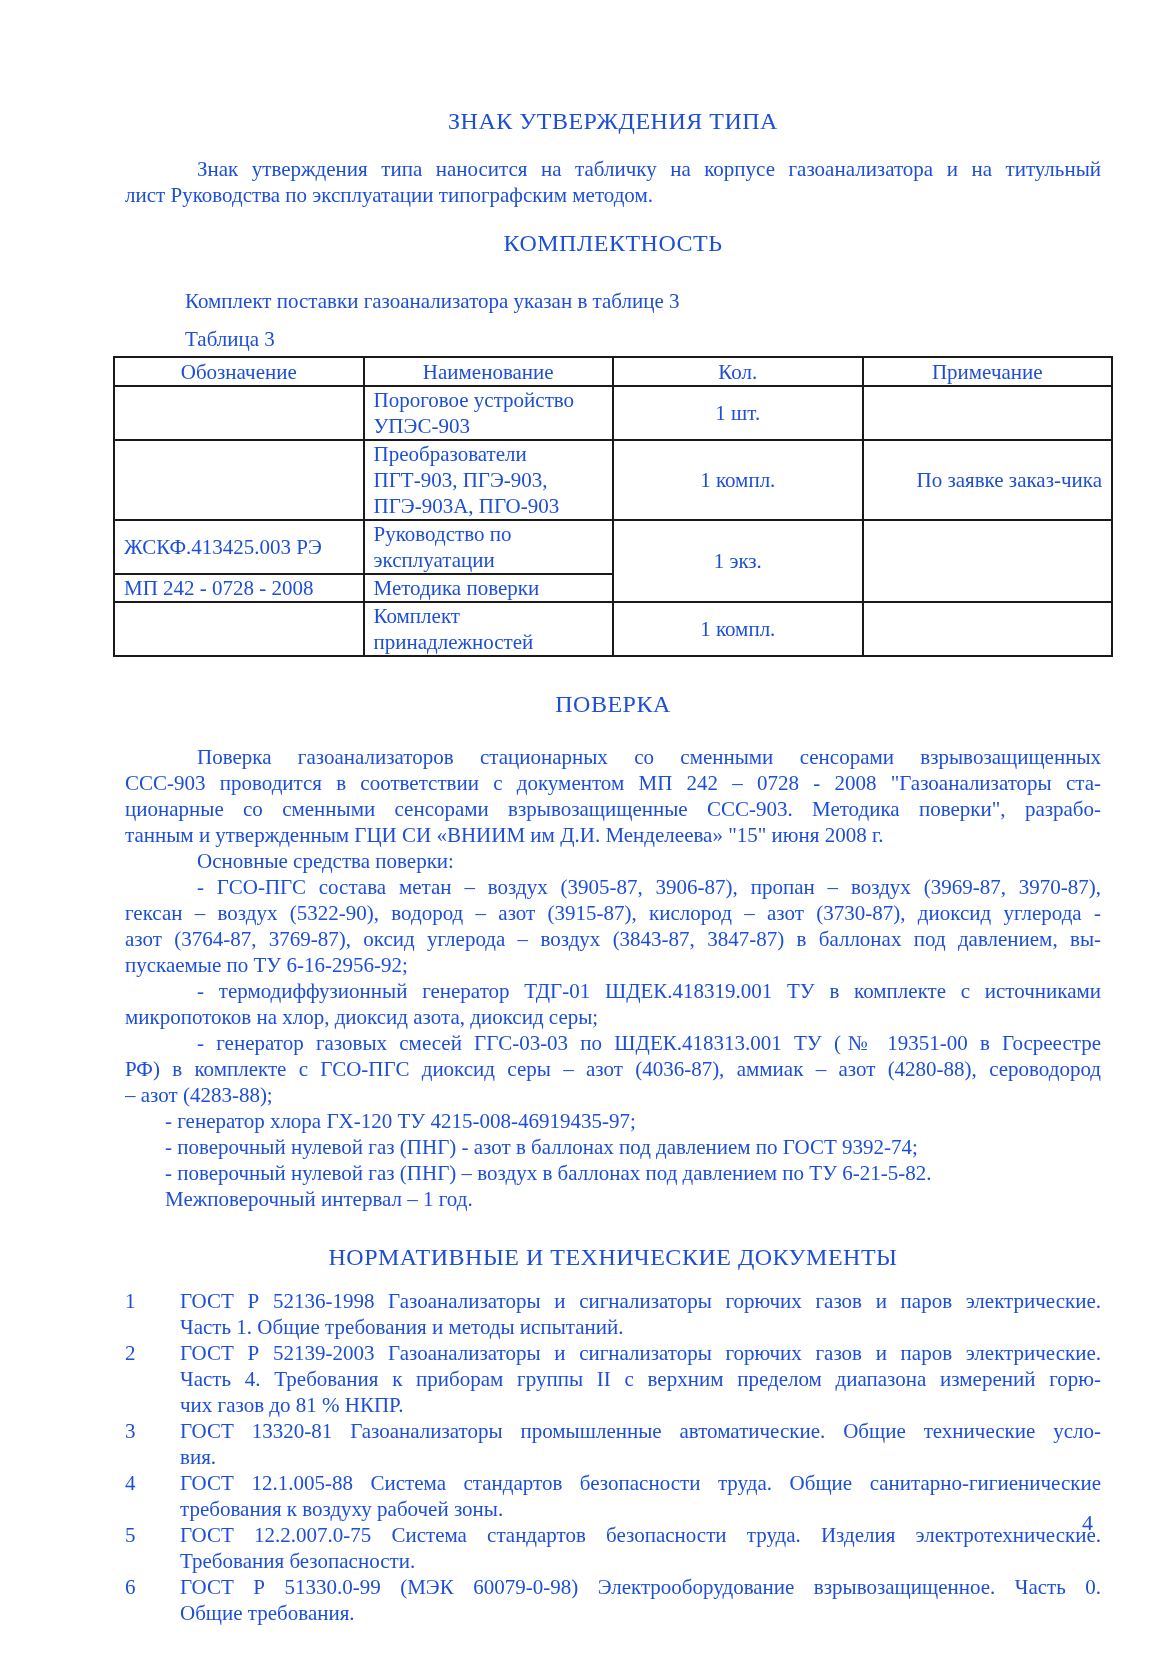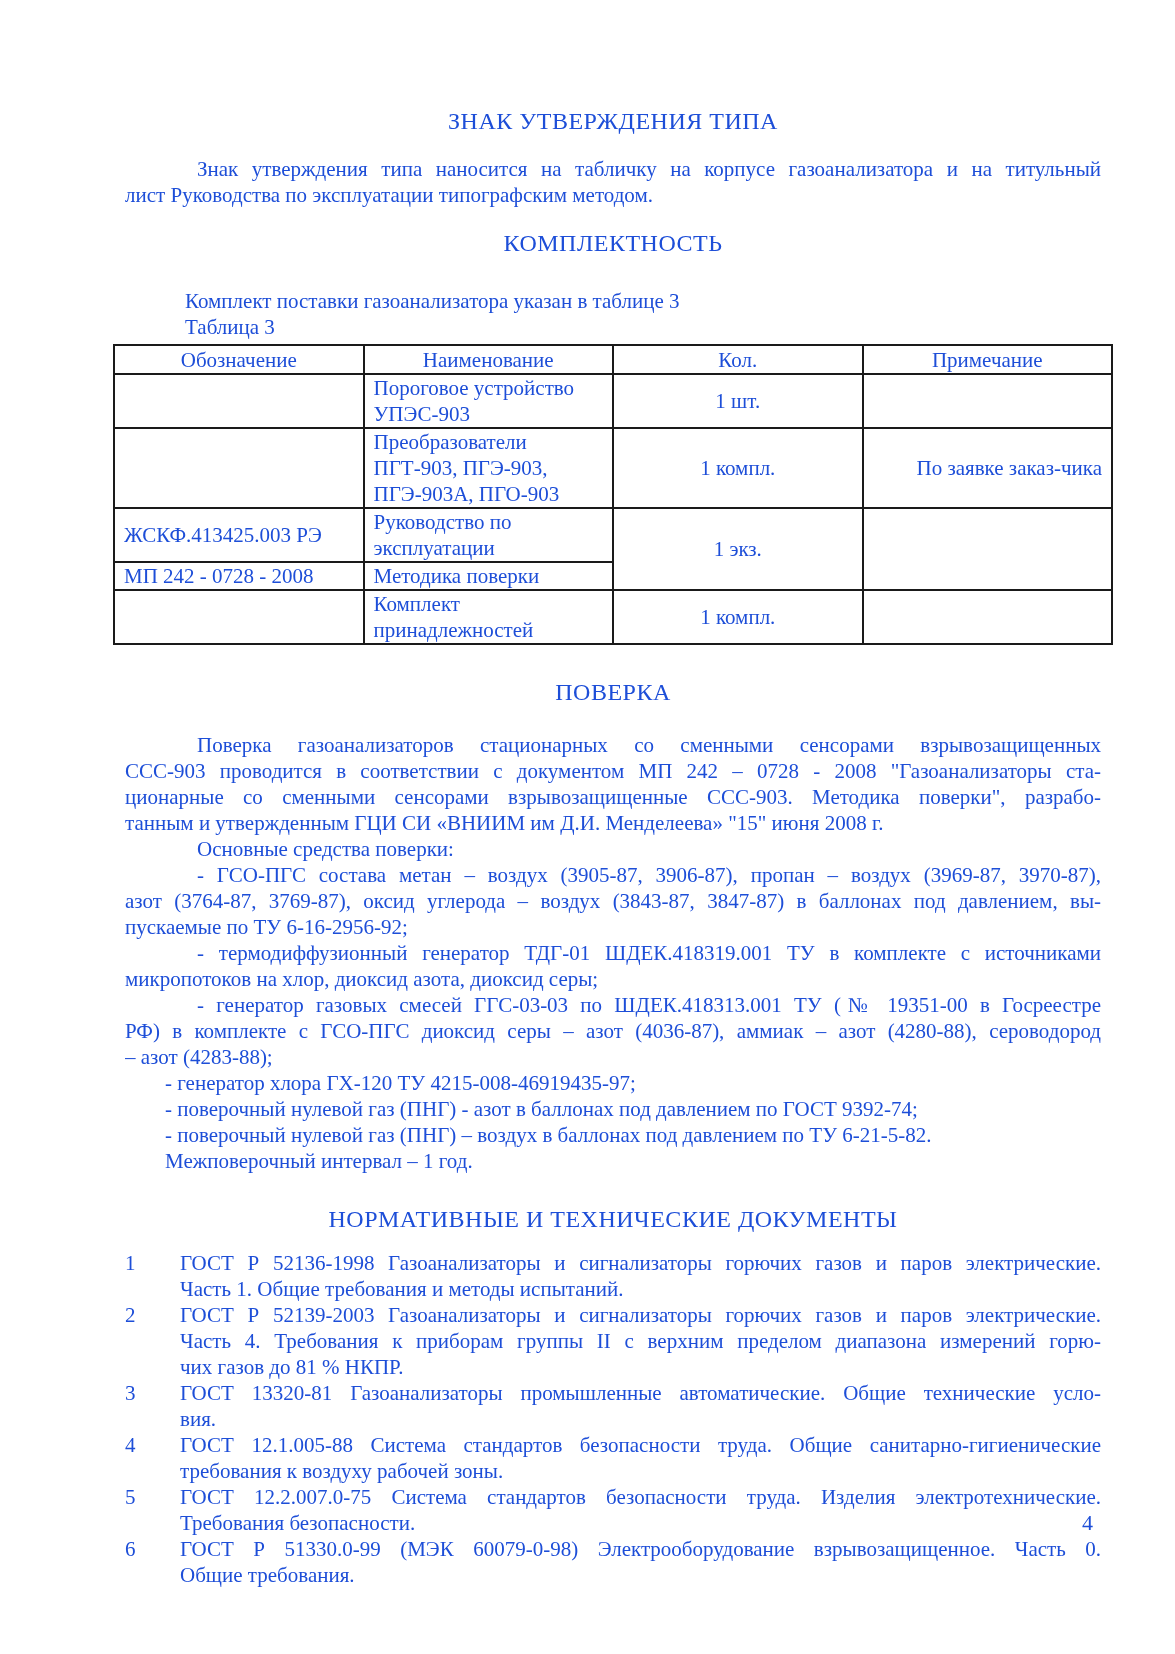--- a/index.html
+++ b/index.html
@@ -17,21 +17,21 @@
     text-align:center; margin:0; letter-spacing:.5px;
   }
   .title { margin-top:108px; }
   .komplekt-h { margin-top:22px; }
   .poverka-h { margin-top:34px; }
   .normative-h { margin-top:32px; }
 
   .block { margin:12px; }
   .para1 { margin-top:22px; }
   .intro-line { margin-top:32px; }
-  .caption { margin-top:0; }
+  .caption { margin-top:12px; }
   .poverka-lines { margin-top:27px; }
   .docs { margin-top:18px; }
 
   .line {
     font-size:21px; line-height:26px; height:26px;
     overflow:hidden; white-space:normal;
   }
   .jfull { text-align:justify; text-align-last:justify; }
   .ind-para { padding-left:72px; }
   .ind-small { padding-left:40px; }
@@ -126,20 +126,21 @@
 
     <h2 class="h-center poverka-h">ПОВЕРКА</h2>
 
     <div class="block poverka-lines">
         <div class="line ind-para jfull">Поверка газоанализаторов стационарных со сменными сенсорами взрывозащищенных</div>
         <div class="line jfull">ССС-903 проводится в соответствии с документом МП 242 – 0728 - 2008 "Газоанализаторы ста-</div>
         <div class="line jfull">ционарные со сменными сенсорами взрывозащищенные ССС-903. Методика поверки", разрабо-</div>
         <div class="line">танным и утвержденным ГЦИ СИ «ВНИИМ им Д.И. Менделеева» "15" июня 2008 г.</div>
         <div class="line ind-para">Основные средства поверки:</div>
         <div class="line ind-para jfull">- ГСО-ПГС состава метан – воздух (3905-87, 3906-87), пропан – воздух (3969-87, 3970-87),</div>
+        <div class="line jfull">гексан – воздух (5322-90), водород – азот (3915-87), кислород – азот (3730-87), диоксид углерода -</div>
         <div class="line jfull">азот (3764-87, 3769-87), оксид углерода – воздух (3843-87, 3847-87) в баллонах под давлением, вы-</div>
         <div class="line">пускаемые по ТУ 6-16-2956-92;</div>
         <div class="line ind-para jfull">- термодиффузионный генератор ТДГ-01 ШДЕК.418319.001 ТУ в комплекте с источниками</div>
         <div class="line">микропотоков на хлор, диоксид азота, диоксид серы;</div>
         <div class="line ind-para jfull">- генератор газовых смесей ГГС-03-03 по ШДЕК.418313.001 ТУ (№ 19351-00 в Госреестре</div>
         <div class="line jfull">РФ) в комплекте с ГСО-ПГС диоксид серы – азот (4036-87), аммиак – азот (4280-88), сероводород</div>
         <div class="line">– азот (4283-88);</div>
         <div class="line ind-small">- генератор хлора ГХ-120 ТУ 4215-008-46919435-97;</div>
         <div class="line ind-small">- поверочный нулевой газ (ПНГ) - азот в баллонах под давлением по ГОСТ 9392-74;</div>
         <div class="line ind-small">- поверочный нулевой газ (ПНГ) – воздух в баллонах под давлением по ТУ 6-21-5-82.</div>

